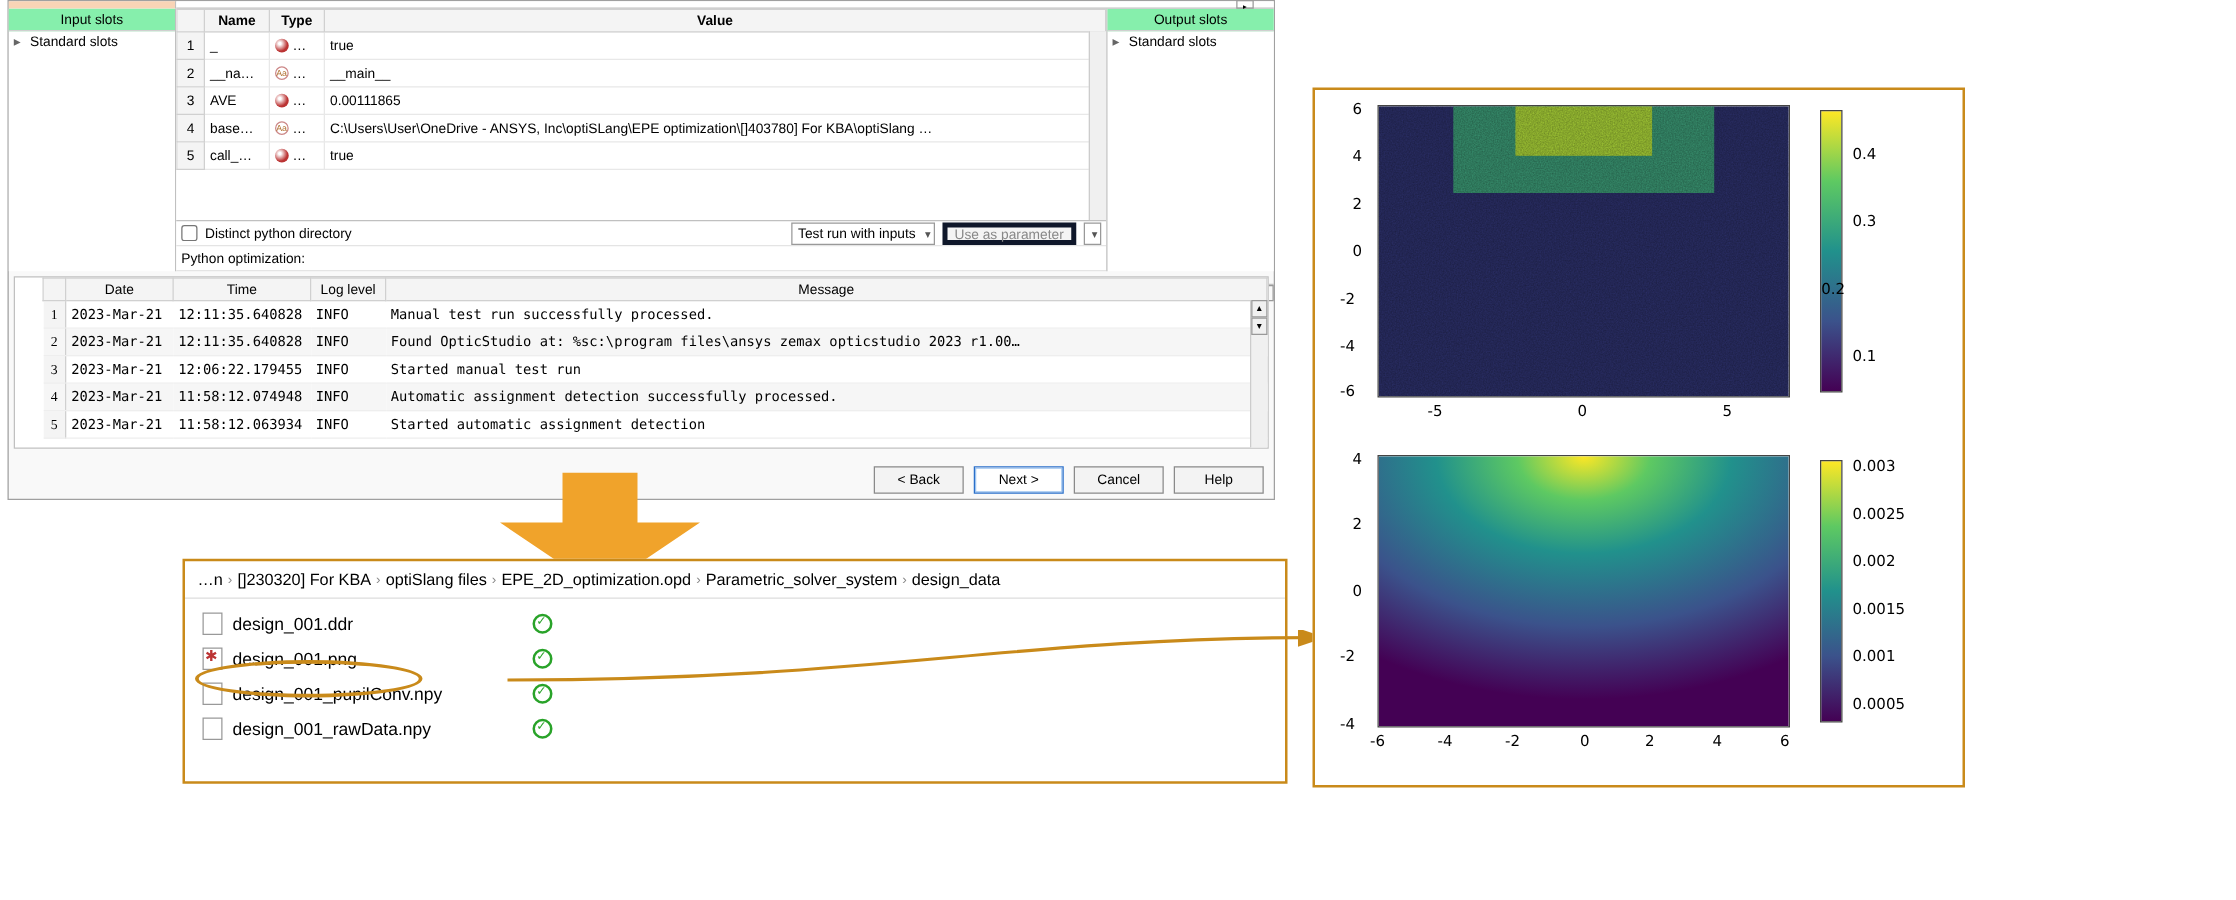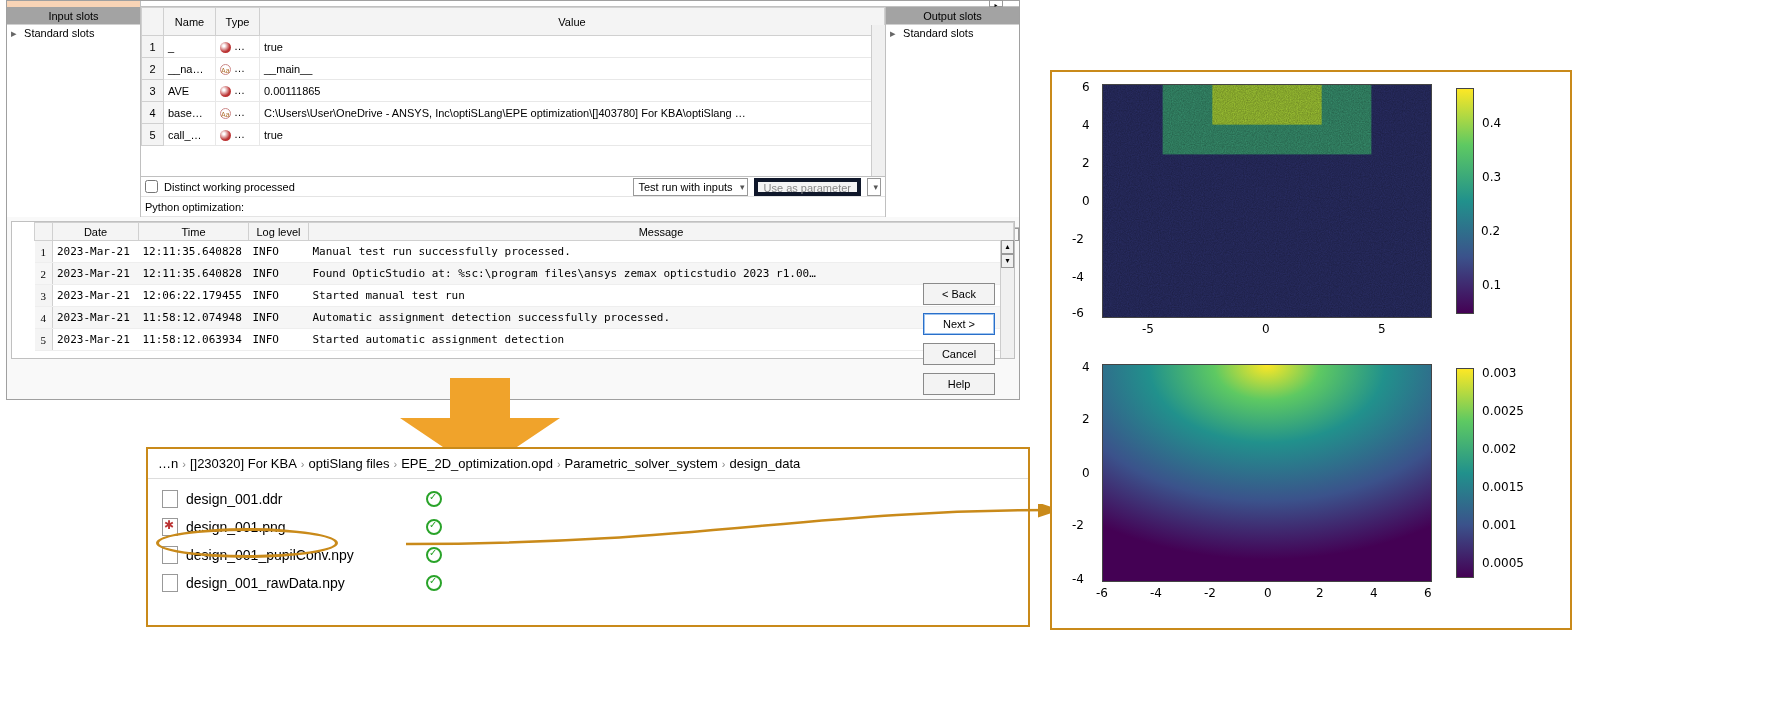--- a/index.html
+++ b/index.html
@@ -19,29 +19,29 @@
   .col3 {
     display: flex; height: 210px;
   }
   .side-panel {
     width: 134px; border-right: 1px solid #c0c0c0; background: #fff; font-size: 11px;
   }
   .side-panel-r {
     width: 134px; border-left: 1px solid #c0c0c0; background: #fff; font-size: 11px;
   }
   .panel-header {
-    background: #a3a3a3; border-bottom: 1px solid #d0d0d0; height: 18px;
+    background: #86efac; border-bottom: 1px solid #d0d0d0; height: 18px;
     text-align: center; line-height: 18px; font-size: 11px;
   }
   .slot-row { padding: 2px 4px; font-size: 11px; }
   .slot-row .tri { display:inline-block; width:10px; color:#666; }
   .center-panel { flex: 1; display: flex; flex-direction: column; background:#fff;}
   .var-table { flex:1; overflow:hidden; font-size:11px; position:relative;}
   .var-table table { width:100%; border-collapse:collapse; }
-  .var-table th { background:#f4f4f4; border:1px solid #d0d0d0; font-weight:normal; height:28px;margin-top:36px; }
+  .var-table th { background:#f4f4f4; border:1px solid #d0d0d0; font-weight:bold; height:18px;margin-top:36px; }
   .var-table td { border:1px solid #e8e8e8; height:22px; padding:0 4px; white-space:nowrap; overflow:hidden; text-overflow:ellipsis;}
   .var-table td.rownum { background:#f4f4f4; text-align:center; width:22px; border:1px solid #d0d0d0;}
   .var-table .vscroll { position:absolute; right:0; top:18px; bottom:0; width:14px; background:#f0f0f0; border-left:1px solid #ccc;}
   .type-ico { display:inline-block; width:11px; height:11px; border-radius:50%; vertical-align:middle;}
   .type-bool { background:radial-gradient(circle at 35% 35%, #fff 10%, #b33 60%); }
   .type-str  { background:#fff; border:1px solid #c88; }
   .type-str::after{content:"Aa"; font-size:7px; position:relative; top:-2px; color:#b07030;}
   .center-bottom { border-top:1px solid #c0c0c0; font-size:11px;}
   .cb-row { display:flex; align-items:center; height:20px; padding:0 4px; gap:6px; border-bottom:1px solid #e4e4e4;}
   .cb-row input[type=checkbox]{margin:0;}
@@ -58,21 +58,21 @@
   .log { height:138px; margin:4px 4px 0 4px; border:1px solid #c0c0c0; background:#fff; font-size:11px; position:relative;padding-left:22px;}
   .log table{width:100%; border-collapse:collapse;}
   .log th{background:#f4f4f4; border:1px solid #d0d0d0; height:18px; font-weight:normal;}
   .log td{border-bottom:1px solid #eee; height:22px; padding:0 4px; font-family:"Consolas",monospace; font-size:11px;}
   .log td.rownum{background:#f4f4f4; width:18px; text-align:center; border-right:1px solid #d0d0d0; font-family:"Segoe UI";}
   .log tr.alt td{background:#f6f6f6;}
   .log .vscroll{position:absolute; right:0; top:18px; bottom:0; width:14px; background:#f0f0f0; border-left:1px solid #ccc;}
   .log .vscroll .up,.log .vscroll .dn{height:14px; border:1px solid #999; font-size:8px; text-align:center; line-height:12px;}
 
   
-  .footer { position:absolute; bottom:4px; right:24px; display:flex; gap:8px;flex-direction:column;}
+  .footer { position:absolute; bottom:4px; right:8px; display:flex; gap:8px;}
   .footer button{width:72px; height:22px; font-size:11px; border:1px solid #8a8a8a; background:#f3f3f3;}
   .footer button.primary{border:1px solid #2a6fc9; background:#fff; box-shadow:inset 0 0 0 1px #9cc3f0;}
 
   
   .big-arrow{position:absolute; left:390px; top:378px; width:180px; height:96px;}
   .big-arrow svg{width:100%; height:100%;}
 
   
   .explorer{
     position:absolute; left:146px; top:447px; width:884px; height:180px;
@@ -165,21 +165,21 @@
               <td><span class="type-ico type-bool"></span> …</td>
               <td>true</td>
             </tr>
           </tbody>
         </table>
         <div class="vscroll"></div>
       </div>
       <div class="center-bottom">
         <div class="cb-row">
           <input type="checkbox" style="">
-          <span>Distinct working processed</span>
+          <span>Distinct python directory</span>
           <span class="spacer"></span>
           <span class="combo">
               <span>Test run with inputs</span>
             </span>
           <span class="btn-small"><span>Use as parameter</span></span>
           <span class="combo" style="width:14px;padding:0;"></span>
         </div>
         <div class="cb-row">
           <span>Python optimization:</span>
         </div>
@@ -352,21 +352,21 @@
     <span class="axis-text" style="left:14px; top:192px">-4</span>
     <span class="axis-text" style="left:14px; top:228px">-6</span>
 
     <span class="axis-text" style="left:84px; top:244px">-5</span>
     <span class="axis-text" style="left:204px; top:244px">0</span>
     <span class="axis-text" style="left:320px; top:244px">5</span>
 
     <div class="cbar" style="left:398px; top:10px; height:226px; background:linear-gradient(to bottom,#fde725,#5ec962,#21918c,#3b528b,#440154)"></div>
     <span class="axis-text" style="left:424px; top:38px">0.4</span>
     <span class="axis-text" style="left:424px; top:92px">0.3</span>
-    <span class="axis-text" style="left:423px; top:146px">0.2</span>
+    <span class="axis-text" style="left:399px; top:146px">0.2</span>
     <span class="axis-text" style="left:424px; top:200px">0.1</span>
   </div>
 
   <div class="chart" style="height:258px">
     <svg class="plot" style="left:44px; top:6px; width:330px; height:218px" viewBox="0 0 330 218" preserveAspectRatio="none">
       <defs>
         <radialGradient id="glow" cx="50%" cy="0%" r="90%">
           <stop offset="0%" stop-color="#fde725"></stop>
             <stop offset="18%" stop-color="#5ec962"></stop>
           <stop offset="40%" stop-color="#21918c"></stop>

